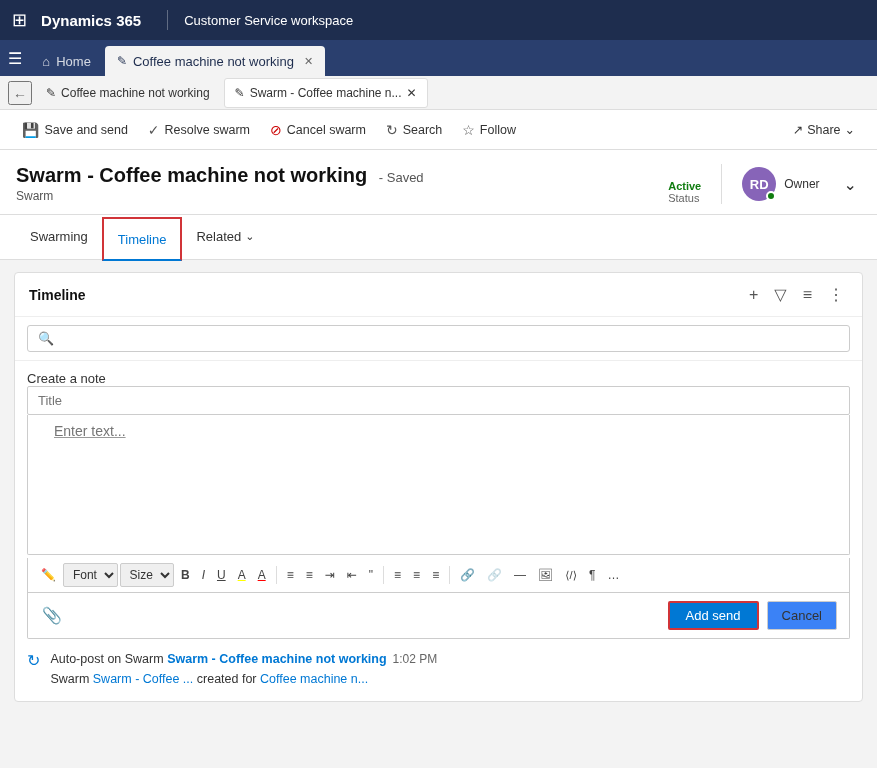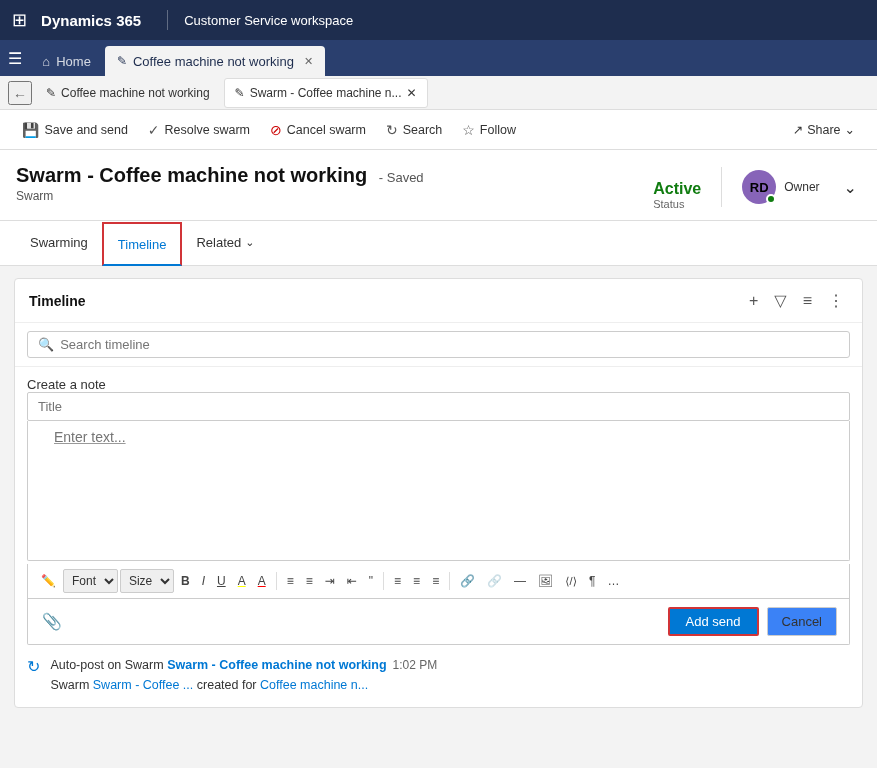--- a/index.html
+++ b/index.html
@@ -112,43 +112,43 @@
     }
     .record-title-area {}
     .record-title { font-size: 20px; font-weight: 600; color: #111; }
     .record-saved { font-size: 13px; color: #555; margin-left: 8px; font-weight: normal; }
     .record-type { font-size: 12px; color: #555; margin-top: 2px; }
     .record-meta {
       display: flex; align-items: center; gap: 20px;
     }
     .meta-item { text-align: left; }
     .meta-label { font-size: 11px; color: #666; }
-    .meta-value { font-size: 16px; color: #111; font-weight: 500; margin-top: 16px; }
+    .meta-value { font-size: 11px; color: #111; font-weight: 500; margin-top: 16px; }
     .meta-value.status { color: #107c10; font-weight: 600; }
     .owner-area { display: flex; align-items: center; gap: 8px; }
     .avatar {
       width: 34px; height: 34px; border-radius: 50%;
-      background: #8764b8; color: #000000;
+      background: #8764b8; color: #ffffff;
       display: flex; align-items: center; justify-content: center;
       font-size: 13px; font-weight: 600; position: relative;
     }
     .avatar-dot {
       width: 10px; height: 10px; border-radius: 50%;
       background: #107c10; border: 2px solid white;
       position: absolute; bottom: 0; right: 0;
     }
     .owner-label { font-size: 12px; color: #333; }
     .chevron-btn { background: none; border: none; cursor: pointer; color: #333; font-size: 16px; padding: 4px; }
 
     
     .section-tabs {
       background: white;
       border-bottom: 1px solid #ddd;
       padding: 0 16px;
-      display: flex; align-items: center; gap: 0;
+      display: flex; align-items: flex-end; gap: 0;
     }
     .section-tab {
       height: 44px;
       padding: 0 14px;
       display: flex; align-items: center; gap: 5px;
       font-size: 13px; color: #333; cursor: pointer;
       border-bottom: 2px solid transparent;
       position: relative;
     }
     .section-tab.active {
@@ -241,21 +241,21 @@
     }
     .fmt-btn {
       background: none; border: none; cursor: pointer;
       padding: 3px 5px; font-size: 12px; color: #444;
       border-radius: 2px; display: flex; align-items: center;
       height: 26px;
     }
     .fmt-select {
       border: 1px solid #ccc; border-radius: 2px;
       padding: 2px 4px; font-size: 12px; color: #333;
-      height: 24px; cursor: pointer;
+      height: 24px; cursor: pointer; text-align: right;
     }
     .fmt-divider { width: 1px; height: 18px; background: #ddd; margin: 0 3px; }
     .fmt-bold { font-weight: 700; }
     .fmt-italic { font-style: italic; }
     .fmt-underline { text-decoration: underline; }
 
     
     .note-actions {
       padding: 8px 12px;
       display: flex; align-items: center;
@@ -398,21 +398,20 @@
         <button class="tl-action-btn">+</button>
         <button class="tl-action-btn">▽</button>
         <button class="tl-action-btn">≡</button>
         <button class="tl-action-btn">⋮</button>
       </div>
     </div>
 
     <div class="timeline-search">
       <div class="search-input-wrap">
         <span class="search-icon">🔍</span>
-        <input class="search-input" type="text" placeholder="Search timeline" style="">
       </div>
     </div>
 
     <div class="create-note-section">
       <div class="create-note-label">Create a note</div>
       <input class="note-title-input" type="text" placeholder="Title" style="">
       <textarea class="note-body-input" placeholder="Enter text..." style=""></textarea>
 
       
       <div class="format-toolbar">

